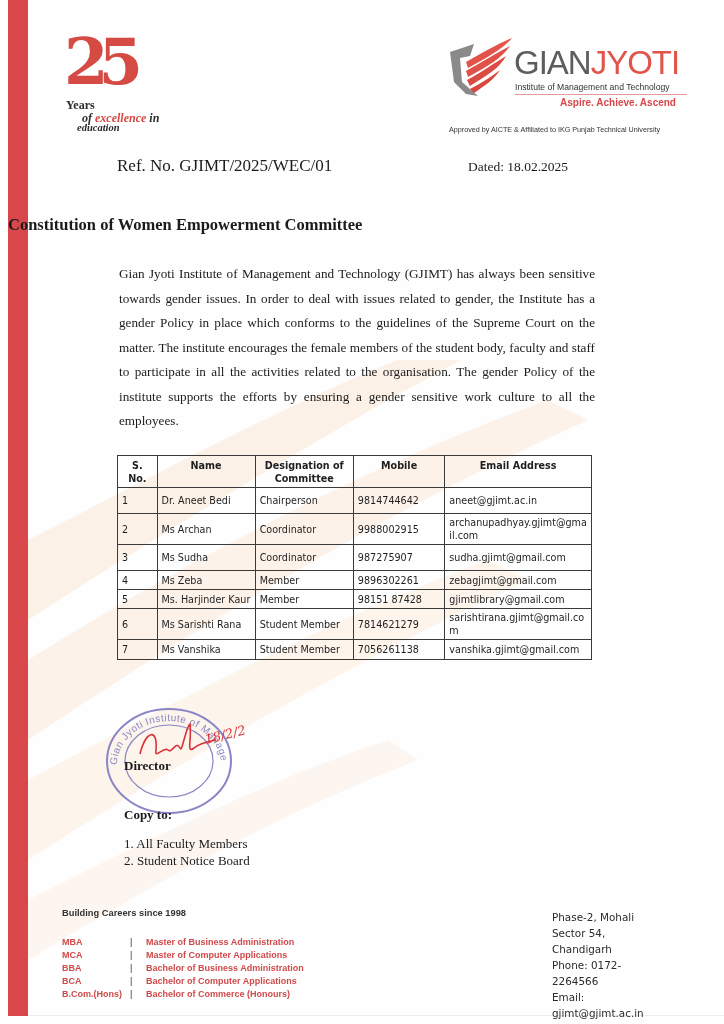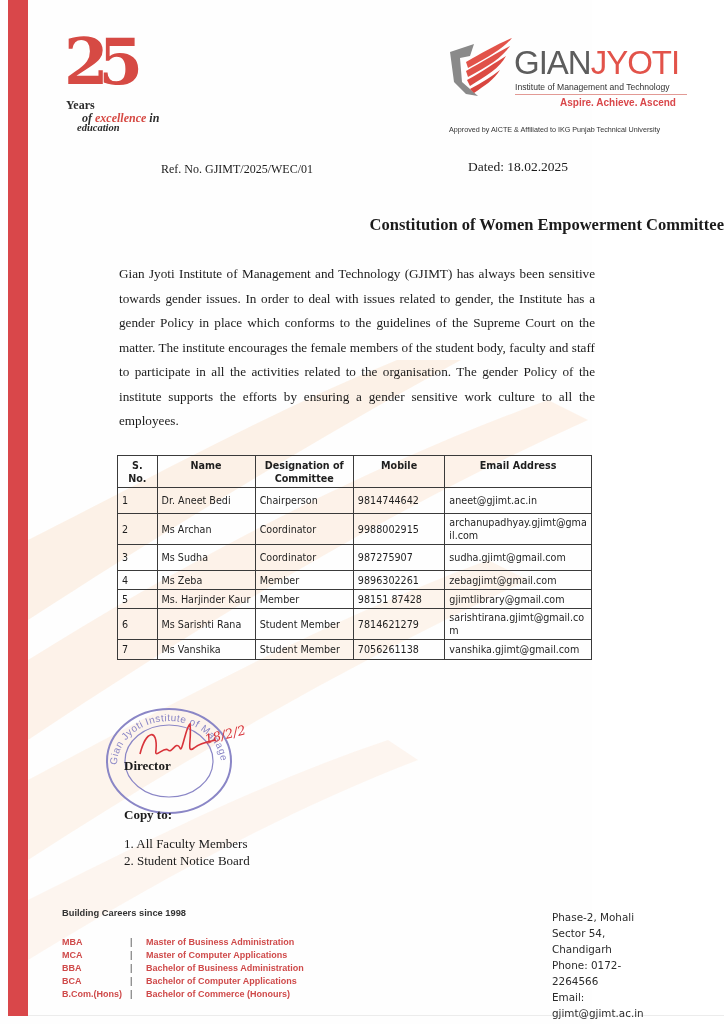--- a/index.html
+++ b/index.html
@@ -26,23 +26,23 @@
   .gj { position: absolute; left: 440px; top: 36px; width: 260px; height: 104px; }
   .gj .shield { position: absolute; left: 4px; top: 2px; width: 70px; height: 62px; }
   .gj .wordmark { position: absolute; left: 74px; top: 10px; font-family: "Liberation Sans", sans-serif; font-size: 33px; letter-spacing: -1px; line-height: 1; white-space: nowrap; }
   .gj .wordmark .gian { color: #5d5d5d; }
   .gj .wordmark .jyoti { color: #e2534a; }
   .gj .inst { position: absolute; left: 75px; top: 46px; font-family: "Liberation Sans", sans-serif; font-size: 8.6px; color: #333; white-space: nowrap; }
   .gj .rule { position: absolute; left: 75px; top: 58px; width: 172px; height: 1px; background: #e29a95; }
   .gj .tag { position: absolute; left: 120px; top: 61px; font-family: "Liberation Sans", sans-serif; font-weight: bold; font-size: 10px; color: #d9474a; white-space: nowrap; }
   .gj .approved { position: absolute; left: 9px; top: 89px; font-family: "Liberation Sans", sans-serif; font-size: 7.2px; color: #333; white-space: nowrap; }
 
-  .ref { position: absolute; left: 117px; top: 162px; font-size: 12px; margin-left: 44px; }
+  .ref { position: absolute; left: 117px; top: 156px; font-size: 17px; }
   .dated { position: absolute; left: 468px; top: 159px; font-size: 13.5px; }
-  .title { position: absolute; left: 0; width: 724px; text-align: right; top: 215px; font-size: 16.5px; font-weight: bold; padding-left: 8px; }
+  .title { position: absolute; left: 0; width: 724px; text-align: left; top: 215px; font-size: 16.5px; font-weight: bold; padding-left: 8px; }
 
   .para { position: absolute; left: 119px; top: 262px; width: 476px; font-size: 13.2px; line-height: 24.5px; text-align: justify; }
 
   
   table.committee { position: absolute; left: 117px; top: 455px; border-collapse: collapse; font-family: "DejaVu Sans", sans-serif; font-size: 9.6px; color: #1e1e1e; }
   table.committee th, table.committee td { border: 1px solid #3a3a3a; padding: 2px 4px; vertical-align: middle; text-align: left; }
   table.committee th { font-weight: bold; text-align: center; vertical-align: top; padding-top: 3px; line-height: 13px; }
   table.committee td.email { line-height: 13px; }
   .c1 { width: 45px; } .c2 { width: 118px; } .c3 { width: 109px; } .c4 { width: 101px; } .c5 { width: 150px; }
 

